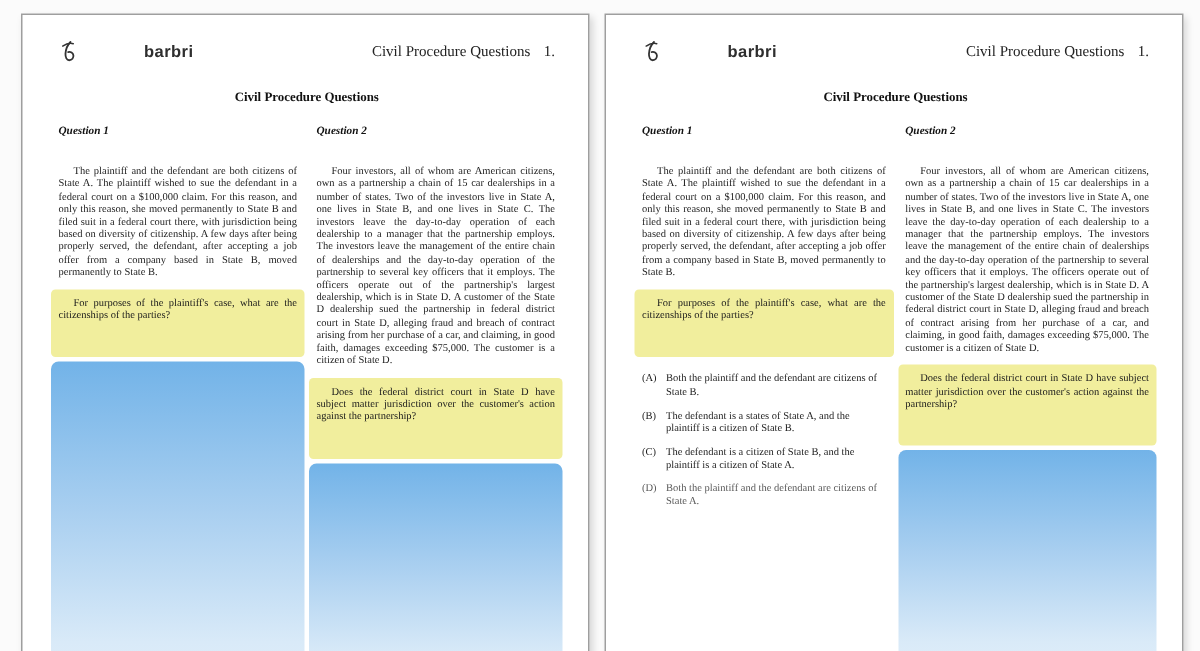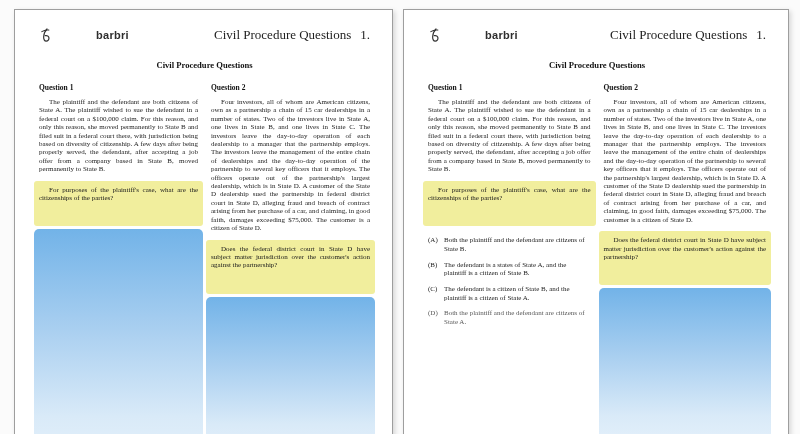--- a/index.html
+++ b/index.html
@@ -21,32 +21,32 @@
   .page-right { left: 403px; width: 386px; }
 
   .page-inner { padding: 17px 22px 0 24px; }
 
   .hdr-row { display: flex; justify-content: space-between; align-items: center; }
   .brand { display: flex; align-items: center; gap: 3px; }
   .brand-word {
     font-family: "Liberation Sans", sans-serif;
     font-weight: bold; font-size: 11px; color: #2e2e2e; letter-spacing: .3px; padding-left: 41px;
   }
-  .running { font-size: 13px; color: #222; }
+  .running { font-size: 10px; color: #222; }
   .running .pgnum { margin-left: 9px; }
 
   .doc-title {
     text-align: center; font-weight: bold; font-size: 8.6px;
     margin-top: 17px; color: #111;
   }
 
   .cols { display: flex; gap: 13px; margin-top: 13px; }
   .col { flex: 1; min-width: 0; }
 
-  .q-heading { font-weight: bold; font-size: 7.5px; margin: 0 0 6px 0; color: #111; }
+  .q-heading { font-weight: bold; font-size: 7.5px; margin: 0 0 19px 0; color: #111; font-style: italic; }
 
   .body-text {
     font-size: 7px; line-height: 8.4px; margin: 0;
     text-align: justify; text-indent: 10px; color: #1c1c1c;
   }
 
   .hl {
     background: var(--hl, #f1ee9d);
     border-radius: 3px;
     margin-top: 7px; margin-left: -5px; margin-right: -5px;

